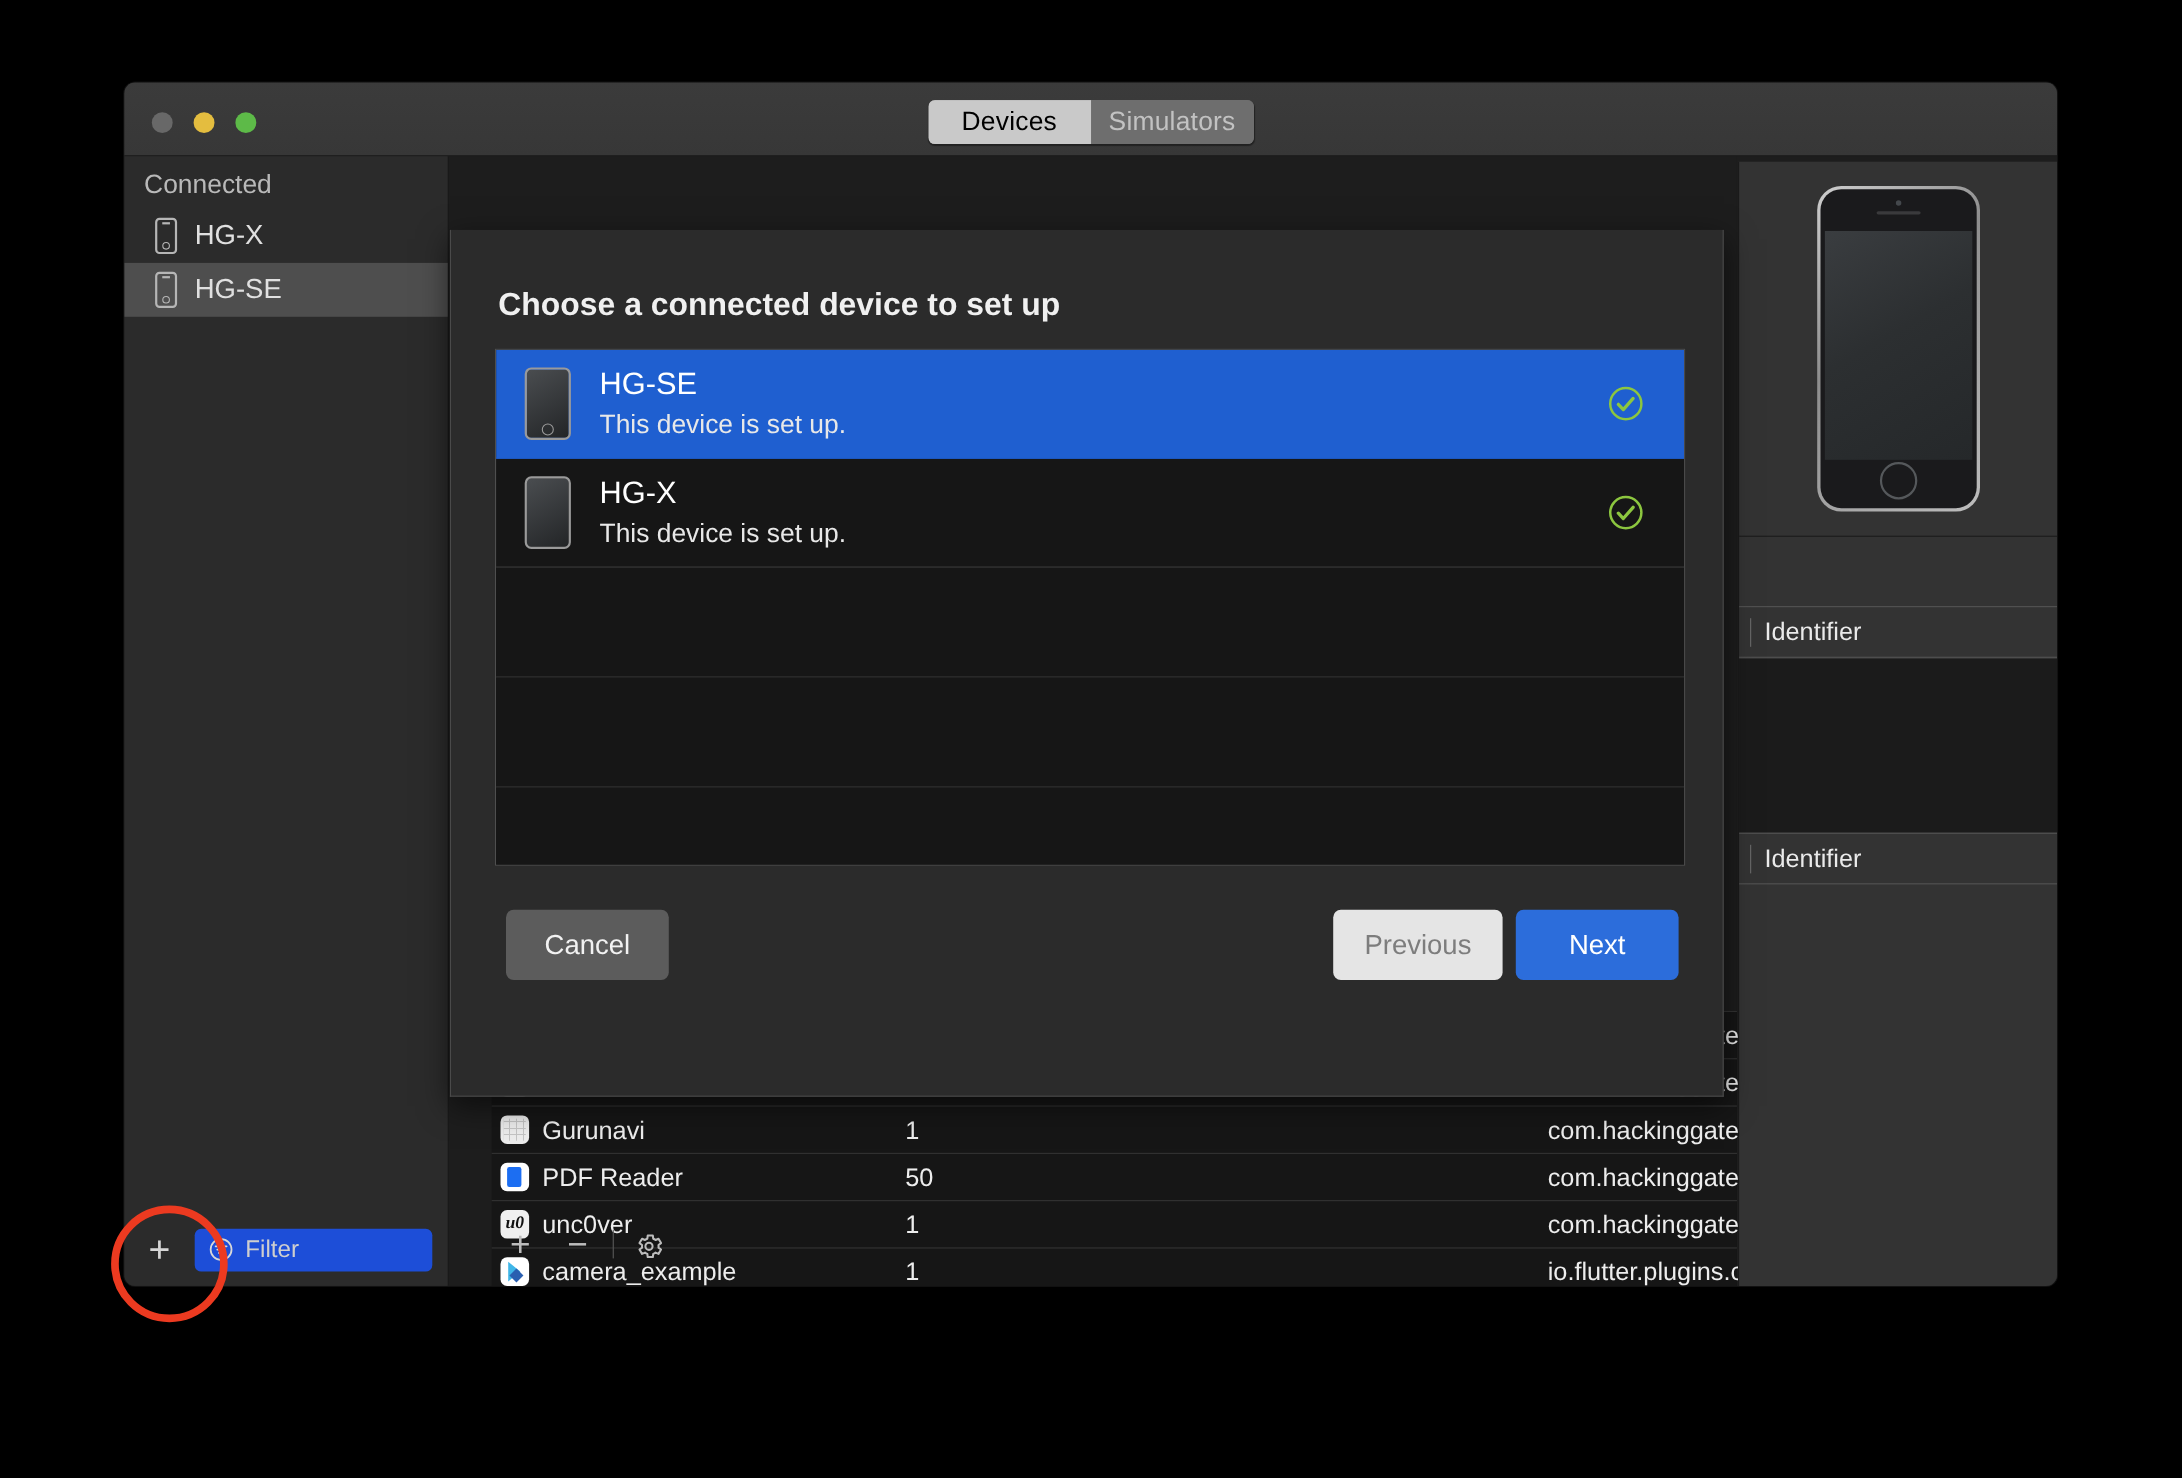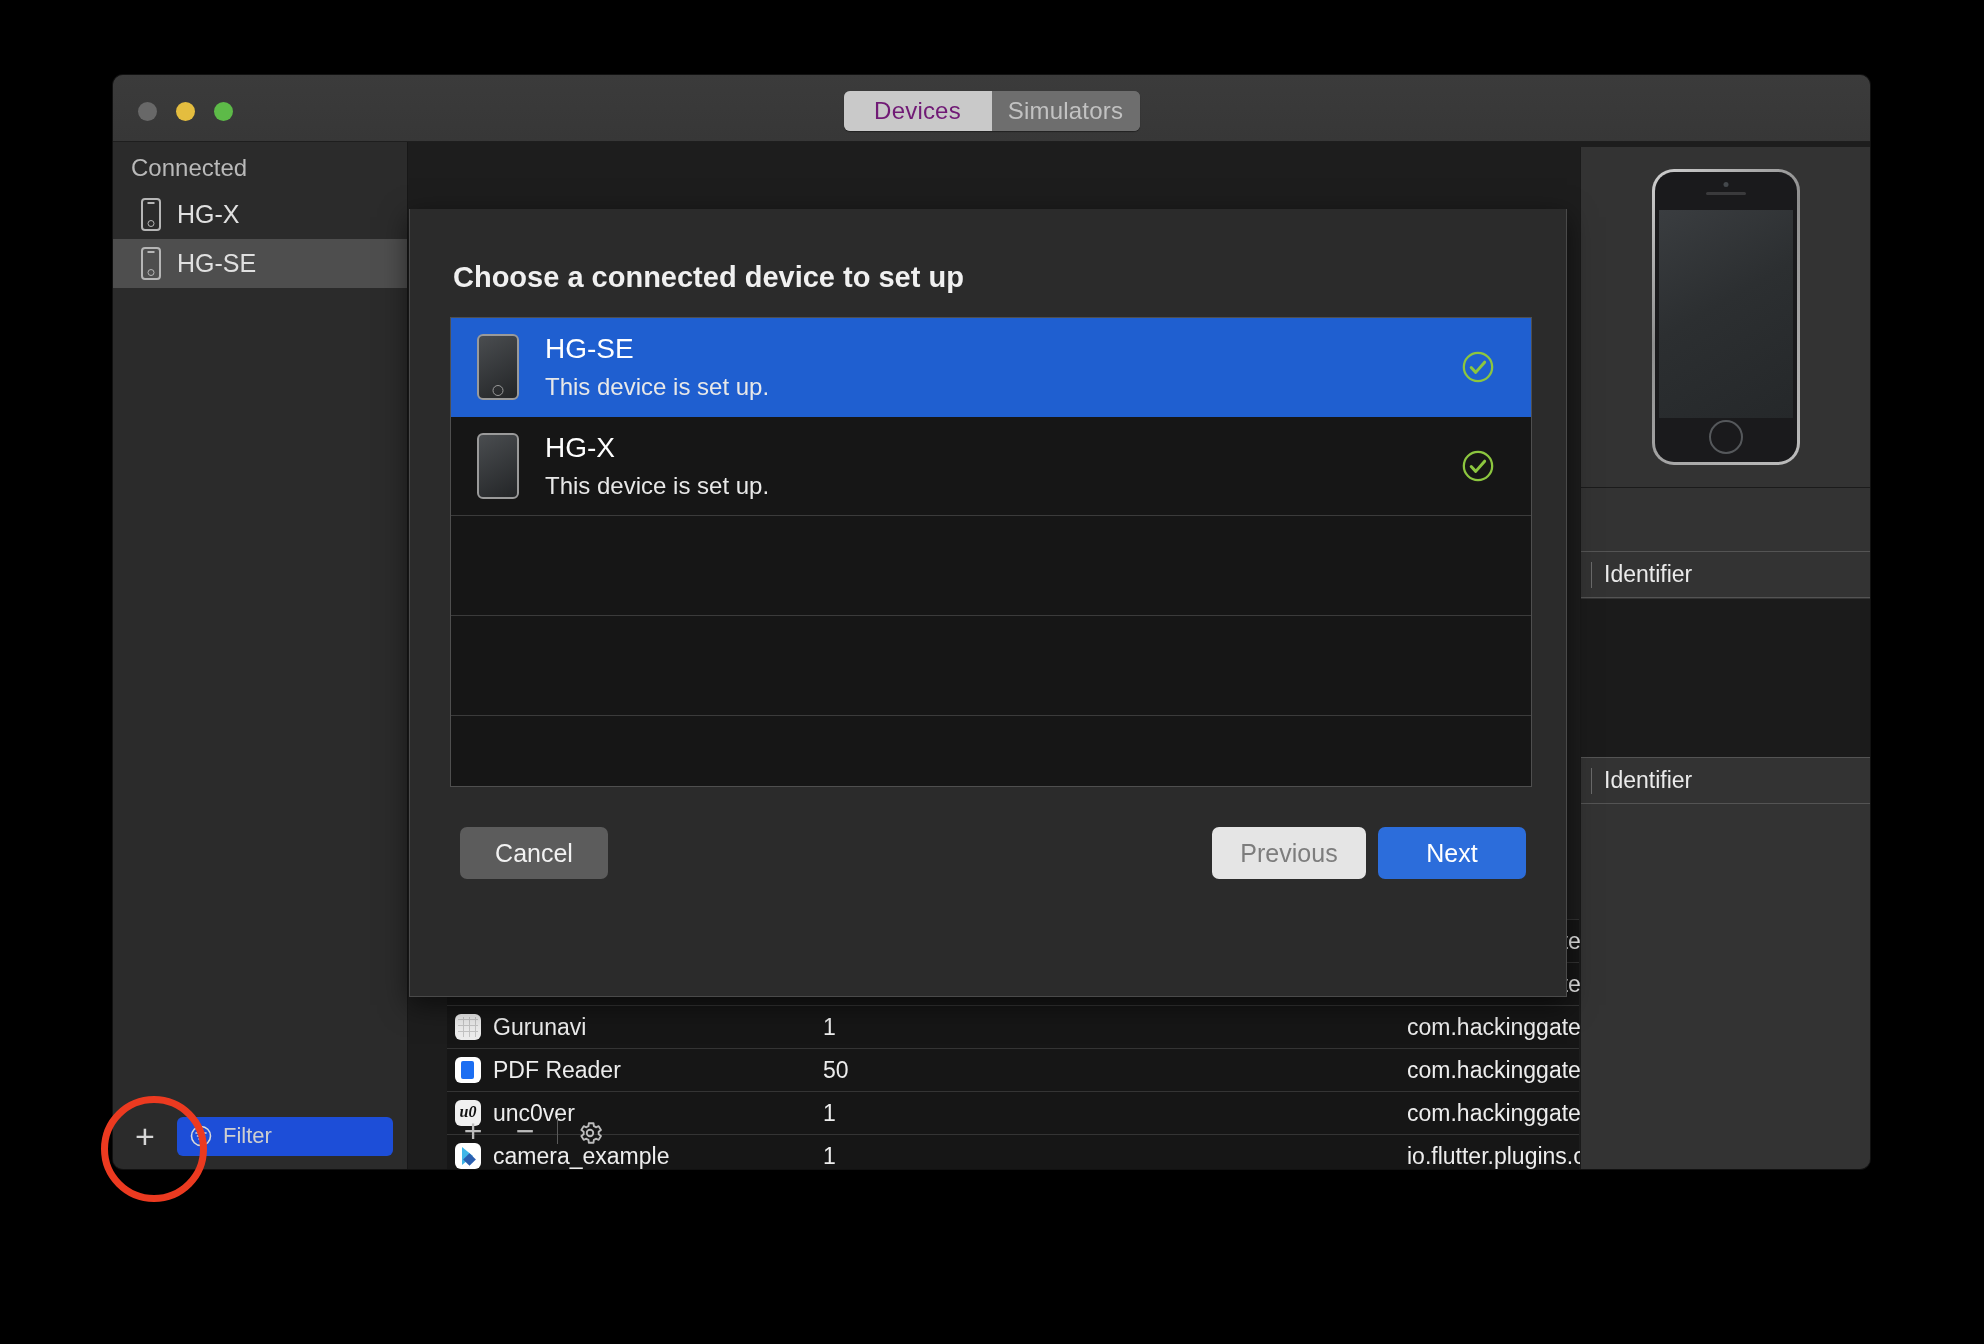--- a/index.html
+++ b/index.html
@@ -60,21 +60,21 @@
     box-shadow: 0 1px 1px rgba(0,0,0,.4);
   }
   .seg {
     display: flex;
     align-items: center;
     justify-content: center;
     width: 148px;
     font-size: 24px;
     letter-spacing: .2px;
   }
-  .seg.active { background: #c9c9c9; color: #701a75; }
+  .seg.active { background: #c9c9c9; color: #000000; }
   .seg.inactive { background: #6e6e6e; color: #c2c2c2; }
 
   
   #body {
     position: absolute;
     left: 0; top: 67px;
     width: 100%;
     height: 1027px;
     background: #1d1d1d;
   }
@@ -493,21 +493,21 @@
   #sheet-buttons {
     position: absolute;
     left: 40px;
     right: 40px;
     top: 618px;
     height: 52px;
   }
   .btn {
     position: absolute;
     top: 0;
-    height: 52px;
+    height: 64px;
     border-radius: 7px;
     display: flex;
     align-items: center;
     justify-content: center;
     font-size: 25px;
     box-sizing: border-box;
   }
   #btn-cancel {
     left: 10px;
     width: 148px;

